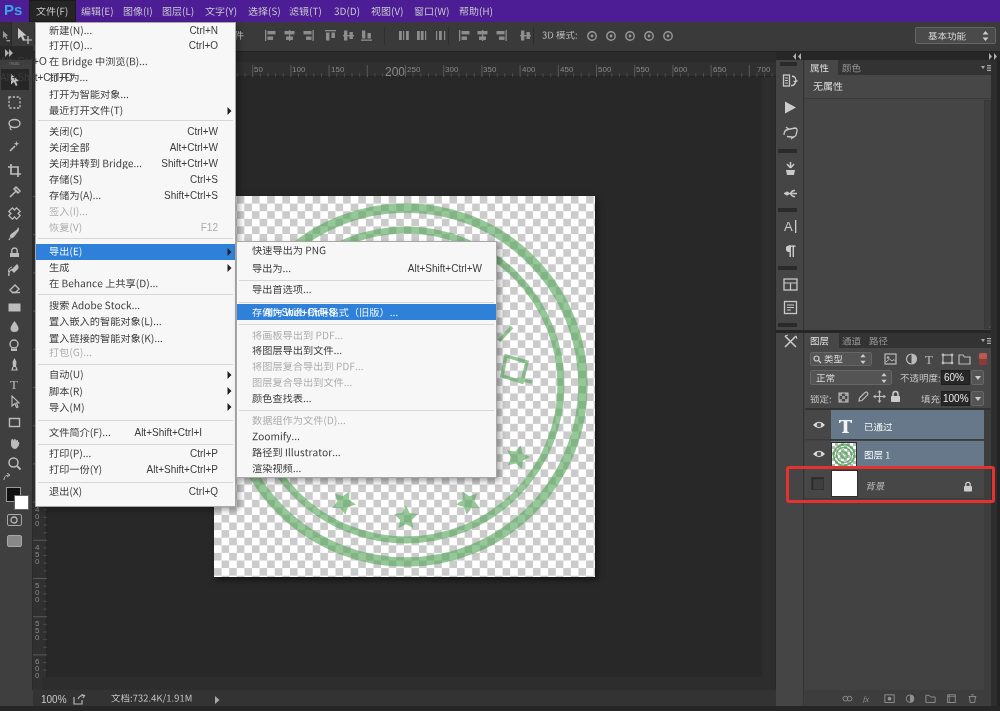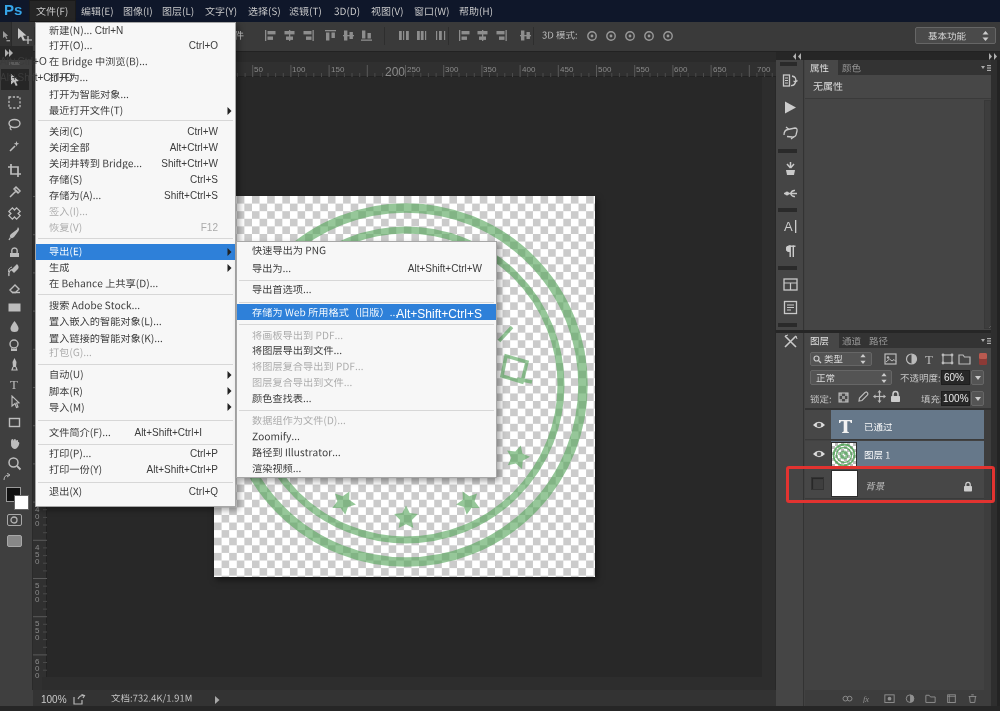--- a/index.html
+++ b/index.html
@@ -184,21 +184,21 @@
       <path id="u66" d="M33 331H107V800H198V331H313V257H198V171C198 101 223 64 275 64C294 64 316 69 336 79L356 8C331 -2 299 -9 265 -9C157 -9 107 60 107 170V257L33 262Z"></path>
       <path id="u79" d="M101 1034C209 1034 266 952 304 846L508 257H419L321 558C307 607 291 662 277 712H272C253 661 235 606 218 558L108 257H13L231 801L219 842C196 909 158 959 97 959C82 959 66 954 55 950L37 1023C54 1030 76 1034 101 1034Z"></path>
       <path id="u6C" d="M188 813C213 813 228 809 241 805L228 735C218 737 214 737 209 737C195 737 184 726 184 698V4H92V692C92 769 120 813 188 813Z"></path>
       <path id="u75" d="M251 813C325 813 379 774 430 715H433L440 800H516V257H425V642C373 706 334 734 278 734C206 734 176 691 176 590V257H84V601C84 740 136 813 251 813Z"></path>
       <path id="u73" d="M234 813C362 813 431 740 431 652C431 549 345 517 266 487C205 464 149 444 149 393C149 350 181 314 250 314C298 314 336 335 373 362L417 305C376 271 316 243 249 243C130 243 62 311 62 397C62 490 144 526 220 554C280 576 344 602 344 657C344 704 309 742 237 742C172 742 124 716 76 677L32 738C83 781 157 813 234 813Z"></path>
       <path id="u6E32" d="M405 216V279H840V216ZM293 788V857H961V788ZM458 558H787V652H458ZM458 408H787V503H458ZM389 351V711H859V351ZM89 26C147 58 220 108 255 142L302 85C266 51 192 5 135 -25ZM38 293C99 324 177 372 215 405L260 346C221 314 141 268 82 240ZM72 816 138 863C191 770 254 645 301 540L243 494C191 607 121 738 72 816ZM565 -29C579 2 590 40 597 72H317V241H387V137H866V241H938V72H679C673 38 658 -7 641 -43Z"></path>
       <path id="u67D3" d="M44 161C102 180 176 211 215 234L248 177C208 155 134 126 77 110ZM113 17C171 37 246 69 284 93L316 37C277 14 201 -16 143 -32ZM70 417 124 468C180 412 242 344 296 283L251 236C190 303 120 374 70 417ZM462 403V510H57V577H395C307 674 166 760 36 802C53 817 75 845 86 864C222 812 369 712 462 598V879H538V603C631 715 774 809 914 858C925 838 947 809 964 794C828 754 688 673 602 577H945V510H538V403ZM515 -40C514 0 512 37 508 71H344V139H497C467 269 400 349 269 398C285 410 312 441 321 455C464 391 539 296 572 139H708V318C708 377 714 395 730 408C747 421 772 426 794 426C806 426 839 426 854 426C872 426 896 423 910 417C925 410 937 399 944 379C950 361 953 311 955 267C934 260 905 246 891 232C890 280 889 316 886 332C884 348 878 355 873 358C867 362 856 363 846 363C835 363 818 363 809 363C800 363 793 362 788 359C783 355 781 343 781 322V71H583C587 36 590 -1 591 -41Z"></path>
       <path id="u9891" d="M701 299C699 649 688 765 446 830C459 843 477 867 483 883C743 809 762 671 764 299ZM728 716C795 766 881 838 923 882L968 834C925 791 837 722 770 674ZM428 414C376 622 261 758 49 825C64 840 81 865 88 883C315 803 438 656 493 429ZM133 403C113 477 80 552 37 603C54 611 81 628 93 638C135 583 174 499 196 417ZM544 191V663H608V250H854V661H922V191H742L782 86H950V19H518V86H709C699 120 686 160 672 191ZM114 47V271H39V339H248V642H316V339H502V271H334V148H479V84H334V-41H266V271H176V47Z"></path>
     </defs>
   </svg>
-<div class="ab" style="left:0;top:0;width:1000px;height:22px;background:#0f172a">
+<div class="ab" style="left:0;top:0;width:1000px;height:22px;background:#4c1d95">
     <div class="ab" style="left:4px;top:1px;width:26px;height:20px;color:#36a5e9;font-size:15px;font-weight:bold;font-family:'Liberation Sans',sans-serif">Ps</div>
   </div>
 <div class="ab" style="left:29px;top:0px;width:47px;height:22px;background:#252525;border:1px solid #1a1a1a"></div>
 <svg class="t" style="left:35.9px;top:6.5px;" width="32.3" height="10" viewBox="0 0 3228 1000" preserveAspectRatio="none">
     <g fill="#cfcfcf">
       <use href="#u6587" x="0"></use>
       <use href="#u4EF6" x="1000"></use>
       <use href="#u28" x="2000"></use>
       <use href="#u46" x="2338"></use>
       <use href="#u29" x="2890"></use>
@@ -1049,21 +1049,21 @@
       <use href="#u65B0" x="0"></use>
       <use href="#u5EFA" x="1000"></use>
       <use href="#u28" x="2000"></use>
       <use href="#u4E" x="2338"></use>
       <use href="#u29" x="3061"></use>
       <use href="#u2E" x="3399"></use>
       <use href="#u2E" x="3677"></use>
       <use href="#u2E" x="3955"></use>
     </g>
   </svg>
-<div class="ab" style="left:0;top:24.6px;width:218px;text-align:center;font-size:10px;color:#3c3c3c;z-index:42">Ctrl+N</div>
+<div class="ab" style="left:0;top:24.6px;width:218px;text-align:right;font-size:10px;color:#3c3c3c;z-index:42">Ctrl+N</div>
 <svg class="t" style="left:49.0px;top:41.2px;z-index:42" width="43.4" height="10.2" viewBox="0 0 4252 1000" preserveAspectRatio="none">
     <g fill="#3c3c3c">
       <use href="#u6253" x="0"></use>
       <use href="#u5F00" x="1000"></use>
       <use href="#u28" x="2000"></use>
       <use href="#u4F" x="2338"></use>
       <use href="#u29" x="3080"></use>
       <use href="#u2E" x="3418"></use>
       <use href="#u2E" x="3696"></use>
       <use href="#u2E" x="3974"></use>
@@ -1474,21 +1474,21 @@
       <use href="#u5F0F" x="8498"></use>
       <use href="#uFF08" x="9498"></use>
       <use href="#u65E7" x="10498"></use>
       <use href="#u7248" x="11498"></use>
       <use href="#uFF09" x="12498"></use>
       <use href="#u2E" x="13498"></use>
       <use href="#u2E" x="13776"></use>
       <use href="#u2E" x="14054"></use>
     </g>
   </svg>
-<div class="ab" style="left:264px;top:306.6px;width:218px;text-align:right;font-size:12px;color:#ffffff;z-index:47">Alt+Shift+Ctrl+S</div>
+<div class="ab" style="left:264px;top:306.6px;width:218px;font-size:10px;color:#ffffff;z-index:47">Alt+Shift+Ctrl+S</div>
 <div class="ab" style="left:238.5px;top:323.5px;width:255.5px;height:1px;background:#d7d7d7;z-index:46"></div>
 <svg class="t" style="left:251.7px;top:330.7px;z-index:47" width="91.1" height="10.2" viewBox="0 0 8931 1000" preserveAspectRatio="none">
     <g fill="#ababab">
       <use href="#u5C06" x="0"></use>
       <use href="#u753B" x="1000"></use>
       <use href="#u677F" x="2000"></use>
       <use href="#u5BFC" x="3000"></use>
       <use href="#u51FA" x="4000"></use>
       <use href="#u5230" x="5000"></use>
       <use href="#u50" x="6224"></use>

